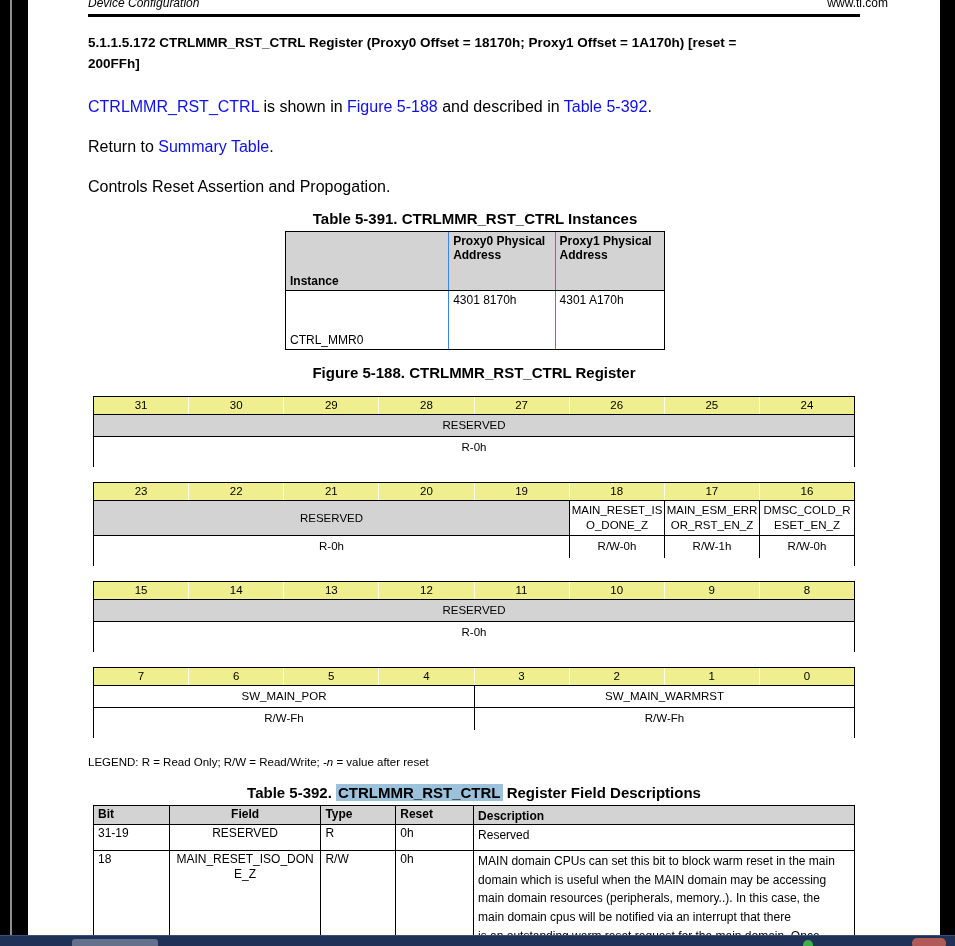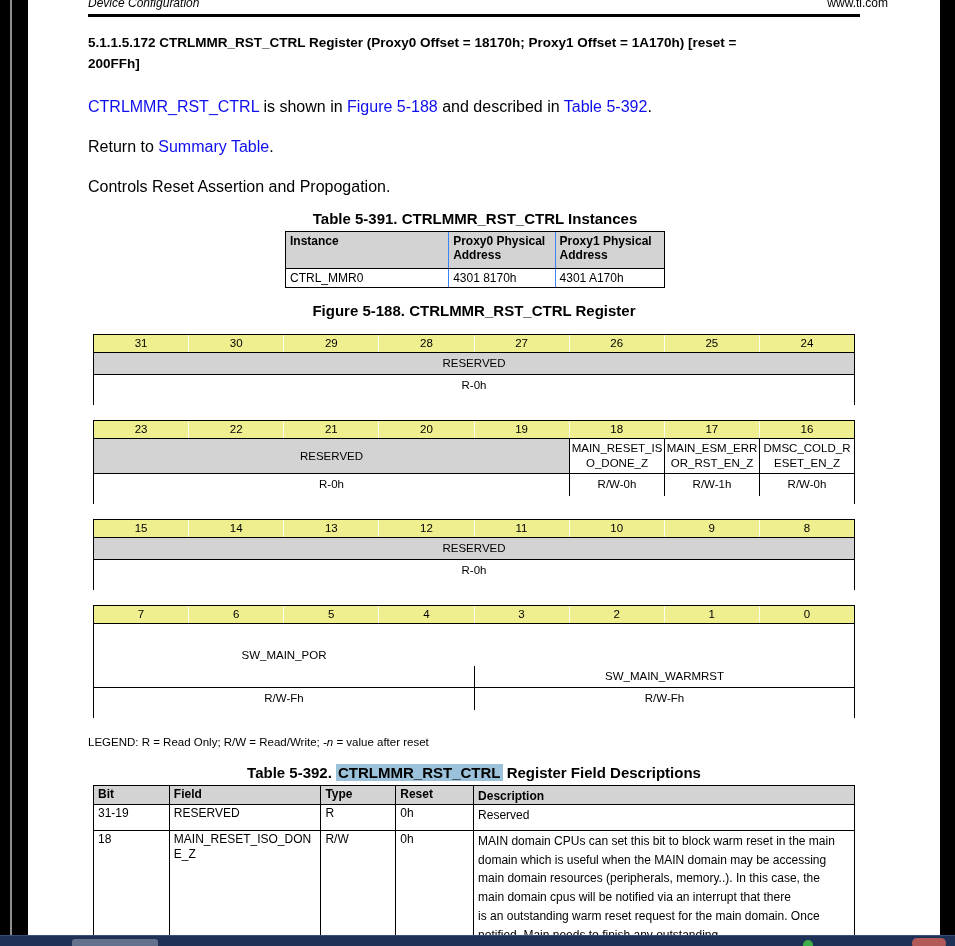--- a/index.html
+++ b/index.html
@@ -27,21 +27,21 @@
   a.doclink{color:var(--link,#0e0eee);text-decoration:none;cursor:pointer;}
   
   .tbl-title{font-size:15px;font-weight:bold;text-align:center;margin-bottom:4px;white-space:nowrap;}
   .hl{background:var(--highlight,#9cc2db);padding:0 2px;}
   
   .t391-wrap{margin:16px 0 0 257px;width:380px;}
   .t391{border:1px solid #000;font-size:12px;}
   .t391 .t-row{display:flex;}
   .t391 .t-row.head{background:var(--tblhead,#d3d3d3);font-weight:bold;min-height:36px;}
   .t391 .t-row > div{padding:2px 4px;border-left:1px solid #3b82f6;box-sizing:border-box;}
-  .t391 .t-row > div:first-child{border-left:none;}
+  .t391 .t-row > div:first-child{border-left:none;margin-top:40px;}
   .t391 .t-row.head{border-bottom:1px solid #000;}
   .t391 .c0{width:163px;}.t391 .c1{width:107px;}.t391 .c2{width:110px;}
   
   .fig-wrap{margin:14px 0 0 65px;width:762px;}
   .reg-figure{font-size:11.5px;}
   .bits-row{display:flex;border:1px solid #000;background:var(--bitrow,#efef8f);height:19px;box-sizing:border-box;margin-top:15px;}
   .bit-cell{flex:1;text-align:center;line-height:17px;border-left:1px solid rgba(255,255,255,.85);box-sizing:border-box;}
   .bit-cell:first-child{border-left:none;}
   .field-row{display:flex;border:1px solid #000;border-top:none;box-sizing:border-box;}
   .field-cell{min-height:21px;text-align:center;padding:2px 1px;line-height:15px;
@@ -58,21 +58,21 @@
   .legend .it{font-style:italic;}
   
   .t392-wrap{margin:16px 0 0 65px;width:762px;}
   .t392{border:1px solid #000;font-size:12px;}
   .t392 .t-row{display:flex;border-bottom:1px solid #000;}
   .t392 .t-row:last-child{border-bottom:none;}
   .t392 .t-row.head{background:var(--tblhead,#d3d3d3);font-weight:bold;height:18px;}
   .t392 .t-row > div{border-left:1px solid #000;box-sizing:border-box;padding:1px 4px;}
   .t392 .t-row > div:first-child{border-left:none;}
   .t392 .cb{width:75px;text-align:left;}
-  .t392 .cf{width:152px;word-break:break-all;line-height:15px;}
+  .t392 .cf{width:152px;word-break:break-all;line-height:15px;text-align:center;}
   .t392 .ct{width:75px;}
   .t392 .cr{width:78px;}
   .t392 .cd{width:382px;white-space:pre;line-height:18.7px;padding:1px 6px;overflow:hidden;}
   .t392 .t-row.r0{min-height:25px;}
   .t392 .t-row.r2{min-height:34px;}
   
   .taskbar{position:absolute;left:0;bottom:0;width:955px;height:10px;background:var(--bar,#1f3156);border-top:1px solid #3a4e78;z-index:5;}
   .tb-pill{position:absolute;left:72px;bottom:0;width:86px;height:7px;border-radius:3px 3px 0 0;background:var(--barpill,#8893ab);opacity:.65;}
   .tb-dot{position:absolute;left:803px;bottom:-4px;width:10px;height:10px;border-radius:50%;background:var(--bardot,#3fae49);}
   .tb-btn{position:absolute;left:912px;bottom:-3px;width:34px;height:11px;border-radius:5px;background:var(--barbtn,#b25a58);}
@@ -186,21 +186,21 @@
           <div class="bit-cell">6</div>
           <div class="bit-cell">5</div>
           <div class="bit-cell">4</div>
           <div class="bit-cell">3</div>
           <div class="bit-cell">2</div>
           <div class="bit-cell">1</div>
           <div class="bit-cell">0</div>
         </div>
         <div class="field-row">
           <div class="field-cell" style="width: 50%;">SW_MAIN_POR</div>
-          <div class="field-cell" style="width: 50%; margin-top: 42px;">SW_MAIN_WARMRST</div>
+          <div class="field-cell" style="width: 50%;">SW_MAIN_WARMRST</div>
         </div>
         <div class="reset-row">
           <div class="reset-cell" style="width: 50%;">R/W-Fh</div>
           <div class="reset-cell" style="width: 50%;">R/W-Fh</div>
         </div>
         <div class="fig-spacer"></div>
       </div>
   </div>
 
   <div class="legend">

